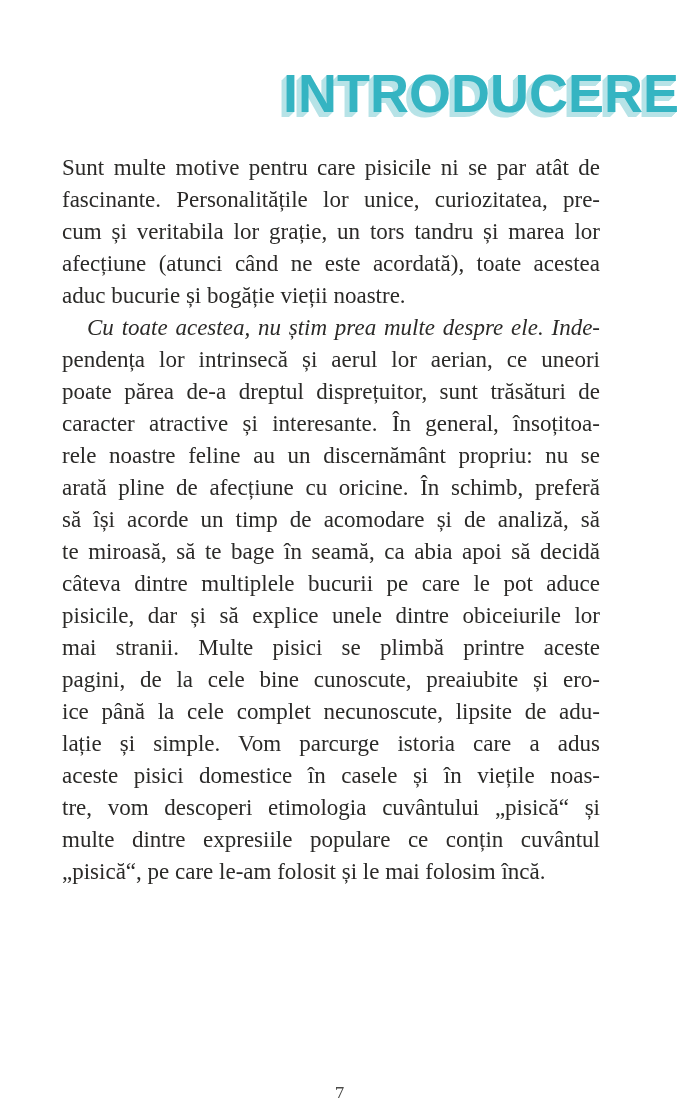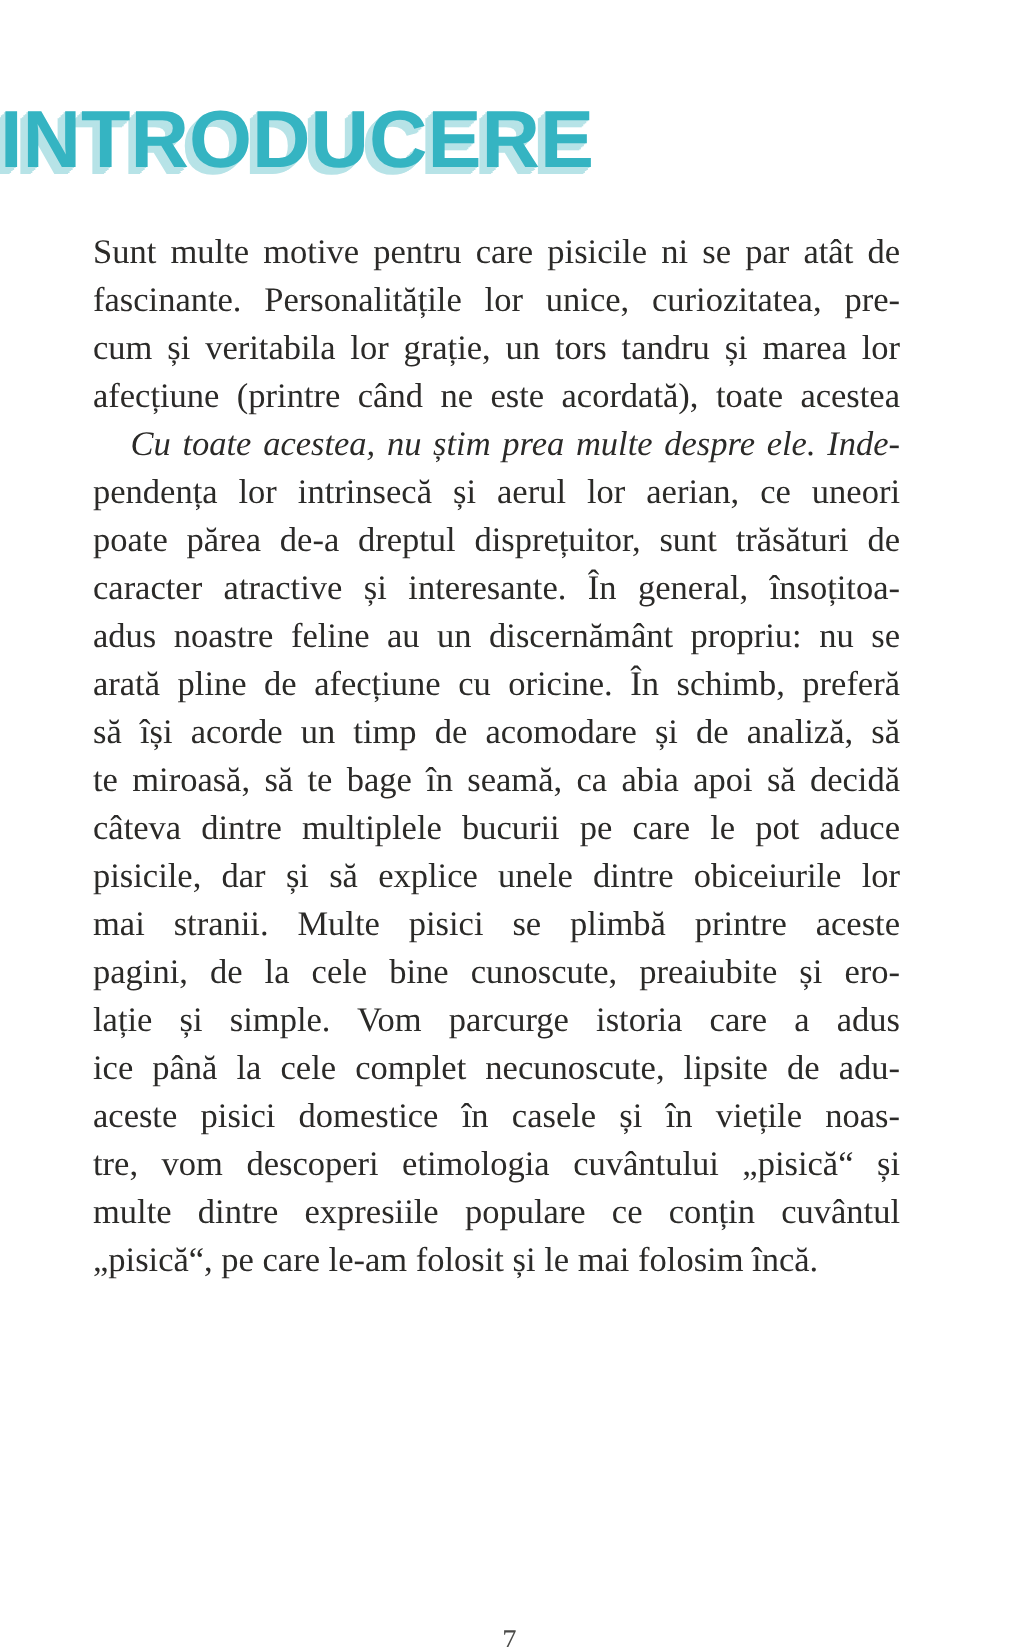--- a/index.html
+++ b/index.html
@@ -10,21 +10,21 @@
   }
   .page { width: 679px; height: 1098px; position: relative; background: var(--bg-color, #ffffff); }
 
   .title {
     margin: 66px 0 0 0;
     font-family: "Liberation Sans", "DejaVu Sans", sans-serif;
     font-weight: bold;
     font-size: 54px;
     line-height: 54px;
     letter-spacing: 0px;
-    text-align: left;
+    text-align: right;
     color: var(--title-color, #35b4c2);
     text-shadow:
       -1px 1px 0 var(--title-shadow, #b7e3e7),
       -2px 2px 0 var(--title-shadow, #b7e3e7),
       -3px 3px 0 var(--title-shadow, #b7e3e7),
       -4px 4px 0 var(--title-shadow, #b7e3e7),
       -5px 5px 0 var(--title-shadow, #b7e3e7);
   }
 
   .body-text {
@@ -56,39 +56,40 @@
 <body>
 
 <div class="page">
   <h1 class="title">INTRODUCERE</h1>
 
   <div class="body-text" id="body-text">
       <div class="paragraph">
         <div class="line">Sunt multe motive pentru care pisicile ni se par atât de</div>
         <div class="line">fascinante. Personalitățile lor unice, curiozitatea, pre-</div>
         <div class="line">cum și veritabila lor grație, un tors tandru și marea lor</div>
-        <div class="line">afecțiune (printre când ne este acordată), toate acestea</div>
+        <div class="line">afecțiune (atunci când ne este acordată), toate acestea</div>
+        <div class="line last">aduc bucurie și bogăție vieții noastre.</div>
       </div>
       <div class="paragraph">
         <div class="line indent">Cu toate acestea, nu știm prea multe despre ele. Inde-</div>
         <div class="line">pendența lor intrinsecă și aerul lor aerian, ce uneori</div>
         <div class="line">poate părea de-a dreptul disprețuitor, sunt trăsături de</div>
         <div class="line">caracter atractive și interesante. În general, însoțitoa-</div>
-        <div class="line">adus noastre feline au un discernământ propriu: nu se</div>
+        <div class="line">rele noastre feline au un discernământ propriu: nu se</div>
         <div class="line">arată pline de afecțiune cu oricine. În schimb, preferă</div>
         <div class="line">să își acorde un timp de acomodare și de analiză, să</div>
         <div class="line">te miroasă, să te bage în seamă, ca abia apoi să decidă</div>
       </div>
       <div class="paragraph">
         <div class="line">câteva dintre multiplele bucurii pe care le pot aduce</div>
         <div class="line">pisicile, dar și să explice unele dintre obiceiurile lor</div>
         <div class="line">mai stranii. Multe pisici se plimbă printre aceste</div>
         <div class="line">pagini, de la cele bine cunoscute, preaiubite și ero-</div>
+        <div class="line">ice până la cele complet necunoscute, lipsite de adu-</div>
         <div class="line">lație și simple. Vom parcurge istoria care a adus</div>
-        <div class="line">ice până la cele complet necunoscute, lipsite de adu-</div>
         <div class="line">aceste pisici domestice în casele și în viețile noas-</div>
         <div class="line">tre, vom descoperi etimologia cuvântului „pisică“ și</div>
         <div class="line">multe dintre expresiile populare ce conțin cuvântul</div>
         <div class="line last">„pisică“, pe care le-am folosit și le mai folosim încă.</div>
       </div>
     </div>
 
   <div class="folio">7</div>
 </div>
 

